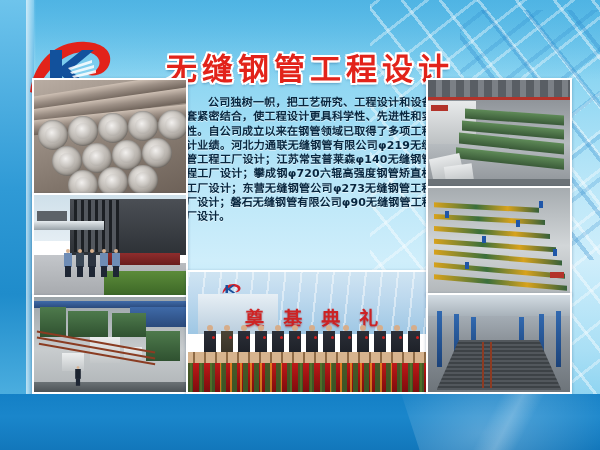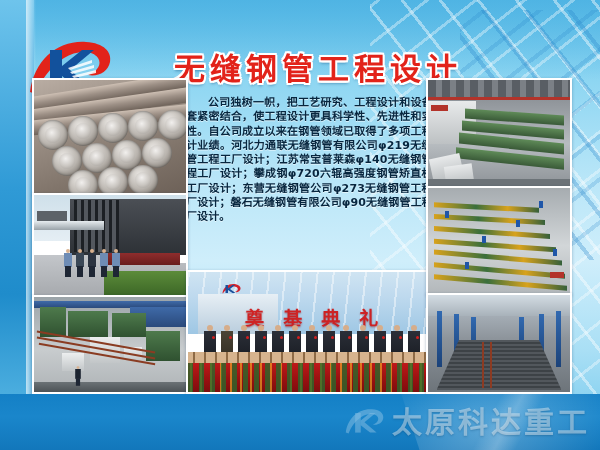--- a/index.html
+++ b/index.html
@@ -55,21 +55,21 @@
     transform:rotate(-18deg);
   }
   .bottomband .streak{
     position:absolute;right:20px;top:0;width:150px;height:56px;
     background:linear-gradient(118deg,rgba(255,255,255,0) 40%,rgba(255,255,255,.22) 52%,rgba(255,255,255,0) 64%);
   }
   
   .brandlogo{position:absolute;left:24px;top:30px;width:90px;height:70px;}
   
   .title{
-    position:absolute;left:148px;top:46px;width:340px;height:40px;
+    position:absolute;left:140px;top:46px;width:340px;height:40px;
     display:flex;align-items:center;justify-content:center;
     font-size:31px;font-weight:bold;letter-spacing:5px;
     color:#e2231a;
     text-shadow:
       -1.6px -1.6px 0 #fff, 1.6px -1.6px 0 #fff, -1.6px 1.6px 0 #fff, 1.6px 1.6px 0 #fff,
       0 -2px 0 #fff, 0 2px 0 #fff, -2px 0 0 #fff, 2px 0 0 #fff,
       0 3px 3px rgba(0,60,110,.45);
     white-space:nowrap;
   }
   
@@ -451,24 +451,14 @@
       <div class="hall-stripe" style="left:38%;"></div>
       <div class="hall-stripe" style="left:44%;"></div>
     </div>
   </div>
 
   <div class="bottomband">
     <div class="shine"></div>
     <div class="streak"></div>
   </div>
 
-  <div class="watermark">
-    <div class="wm-mark">
-      <svg viewBox="0 0 90 70" width="42" height="38">
-        <path d="M6 62 C10 30 34 10 62 12 C80 13 88 22 86 32 C84 42 74 47 64 45 C74 41 78 34 74 28 C69 20 52 20 40 28 C26 37 17 50 12 64 Z" fill="#ffffff" opacity=".55"></path>
-        <rect x="26" y="20" width="12" height="42" fill="#ffffff" opacity=".55"></rect>
-        <path d="M38 36 L58 20 L70 20 L46 40 L72 62 L58 62 L38 46 Z" fill="#ffffff" opacity=".55"></path>
-      </svg>
-    </div>
-    <div class="wm-text">太原科达重工</div>
-  </div>
 
 </div>
 
 </body></html>

